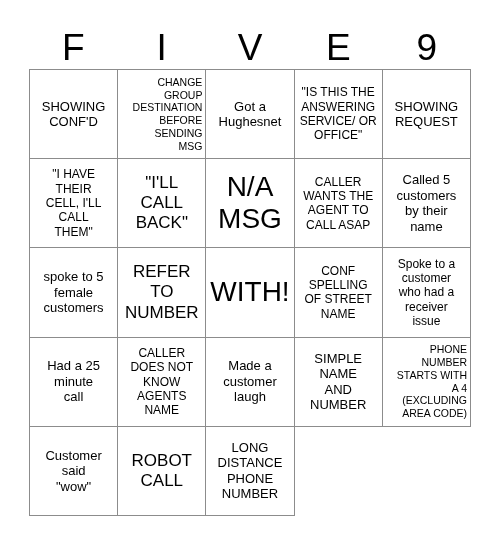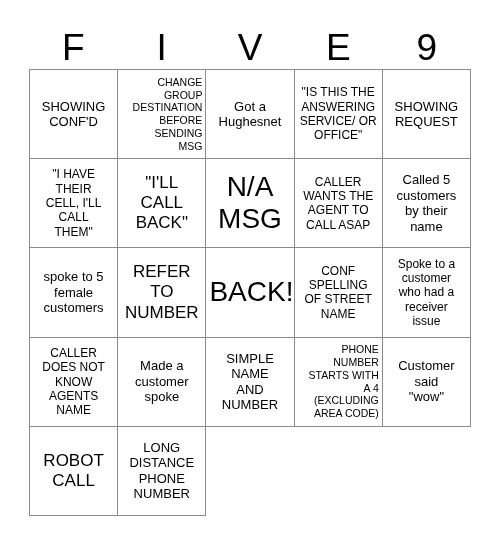--- a/index.html
+++ b/index.html
@@ -155,46 +155,51 @@
         <span class="txt">spoke to 5
 female
 customers</span>
       </div>
       <div class="cell sz-l">
         <span class="txt">REFER
 TO
 NUMBER</span>
       </div>
       <div class="cell sz-xl">
-        <span class="txt">BACK!</span>
+        <span class="txt">WITH!</span>
       </div>
       <div class="cell sz-s">
         <span class="txt">CONF
 SPELLING
 OF STREET
 NAME</span>
       </div>
       <div class="cell sz-s">
         <span class="txt">Spoke to a
 customer
 who had a
 receiver
 issue</span>
       </div>
+      <div class="cell sz-m">
+        <span class="txt">Had a 25
+minute
+call</span>
+      </div>
       <div class="cell sz-s">
         <span class="txt">CALLER
 DOES NOT
 KNOW
 AGENTS
 NAME</span>
       </div>
       <div class="cell sz-m">
         <span class="txt">Made a
 customer
-spoke</span>
+laugh</span>
       </div>
       <div class="cell sz-m">
         <span class="txt">SIMPLE
 NAME
 AND
 NUMBER</span>
       </div>
       <div class="cell sz-xs">
         <span class="txt">PHONE
 NUMBER

